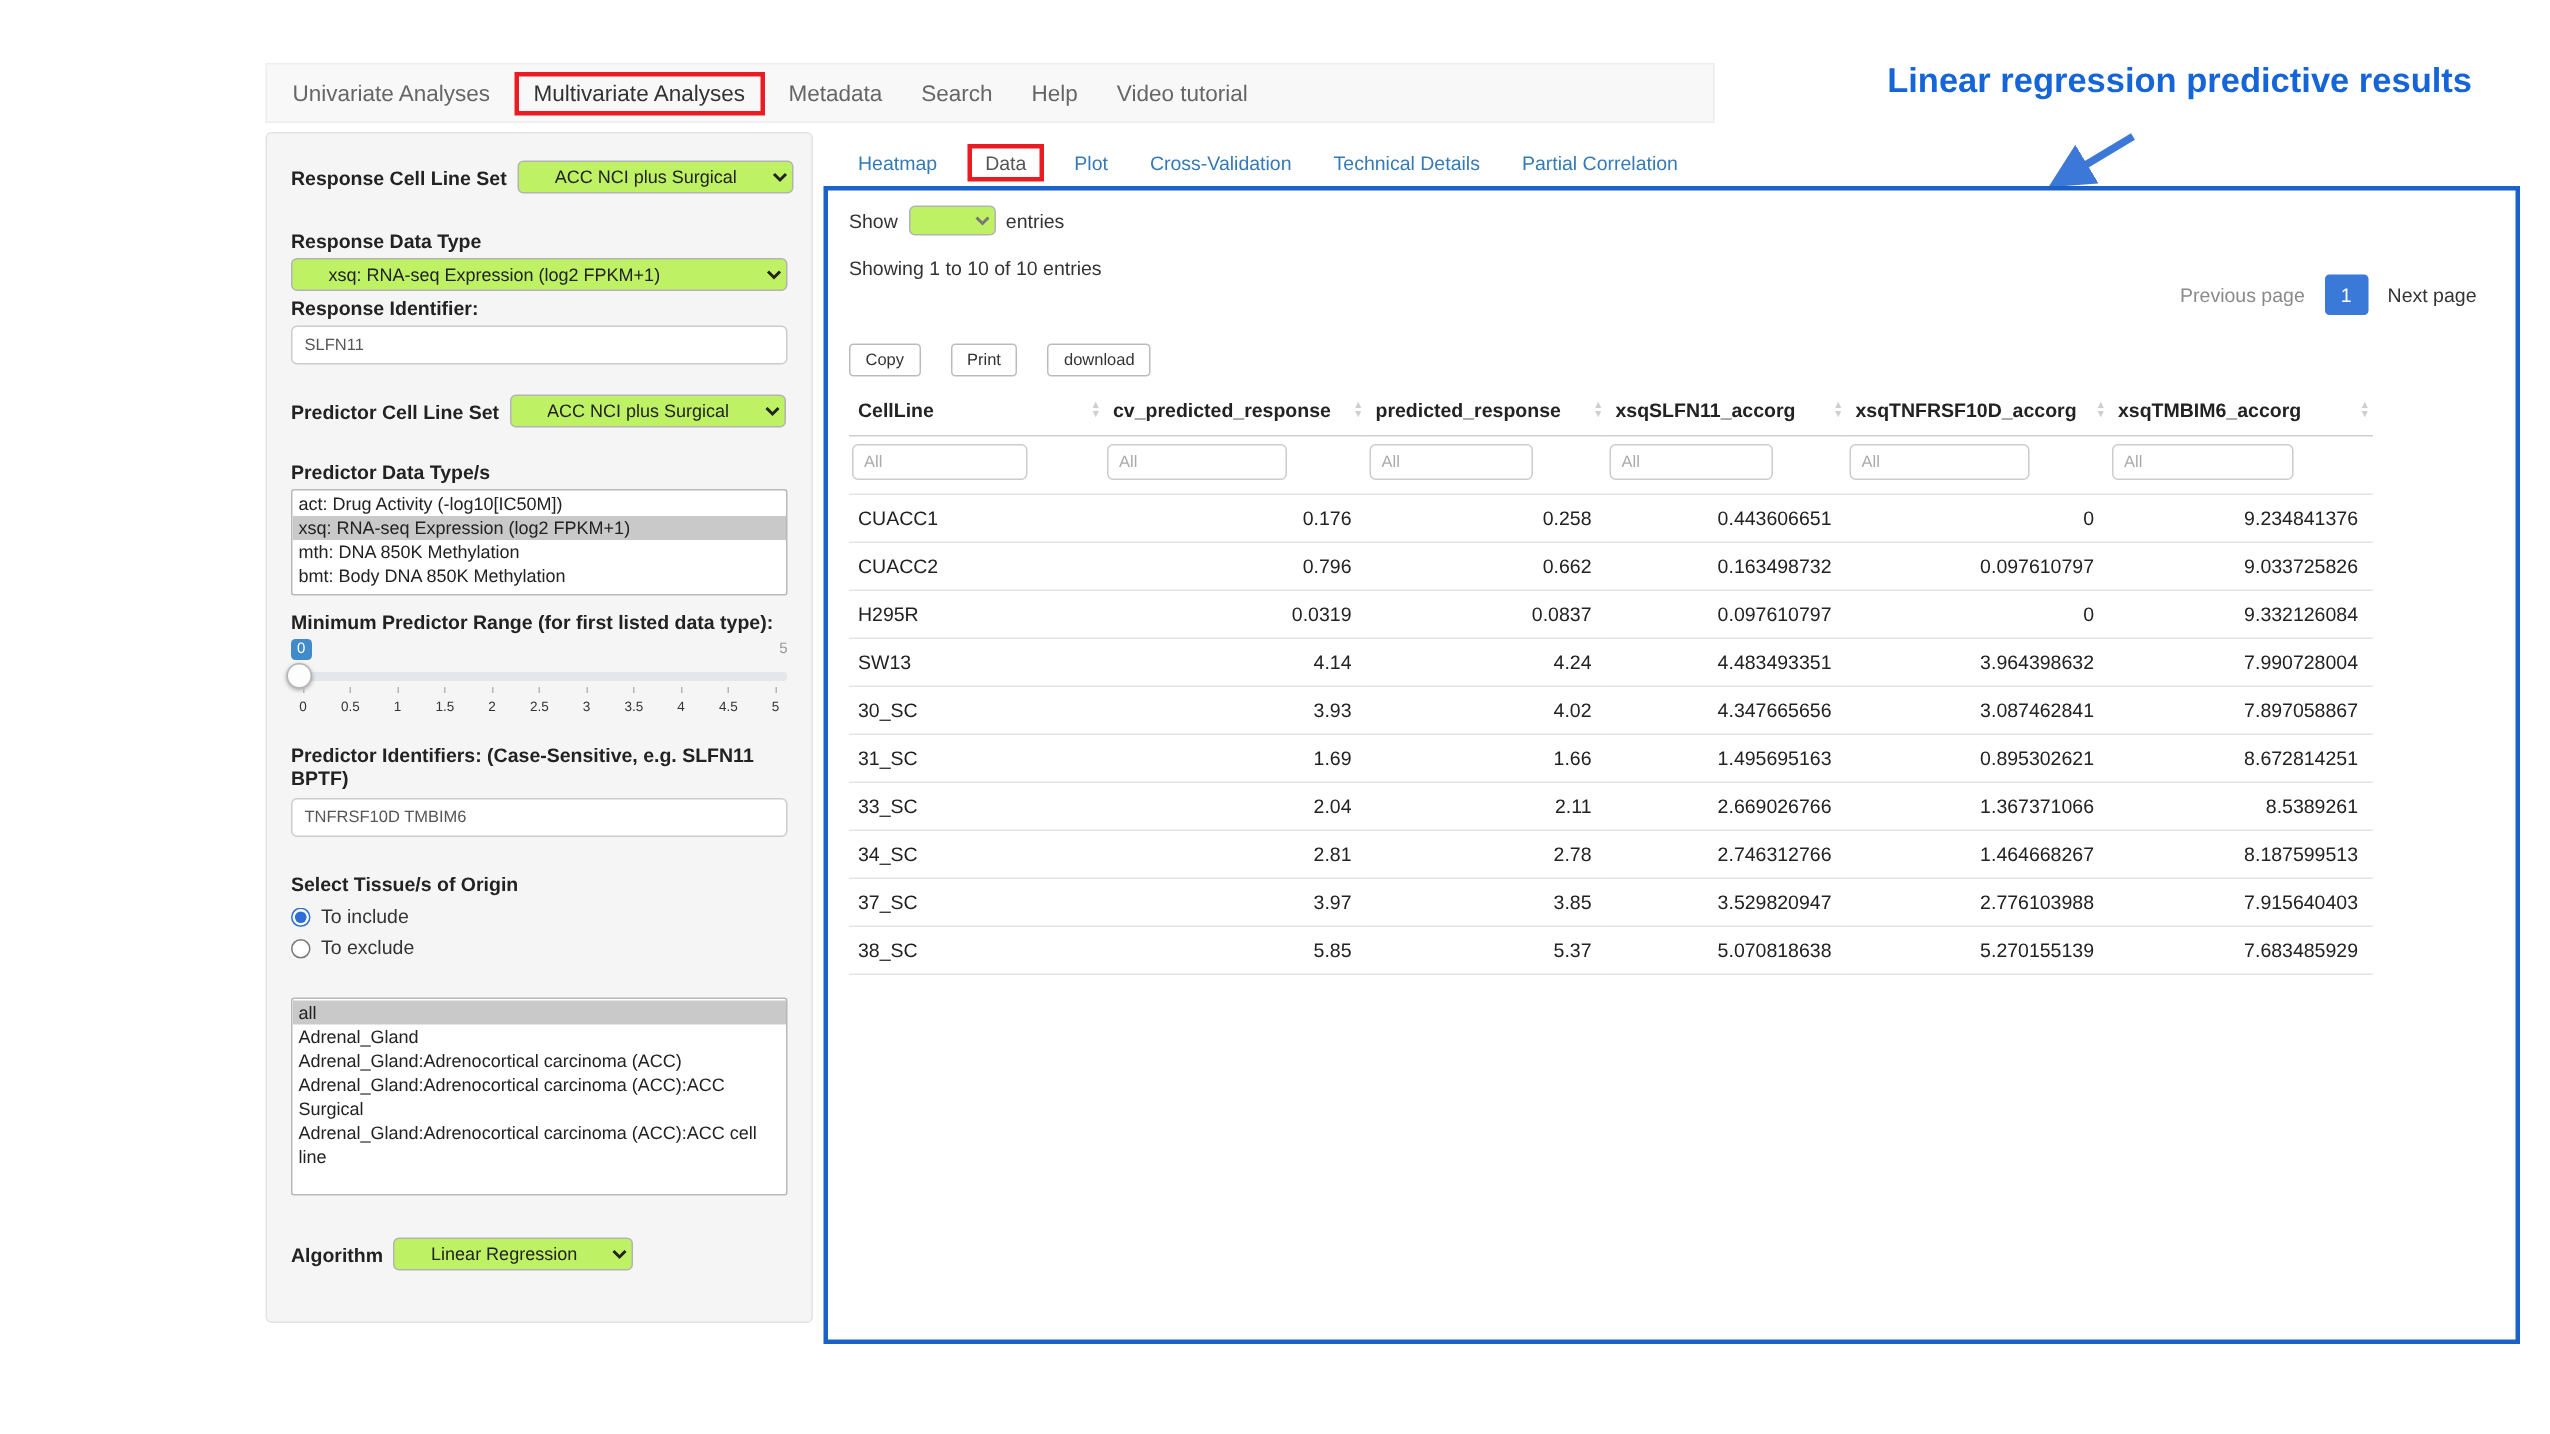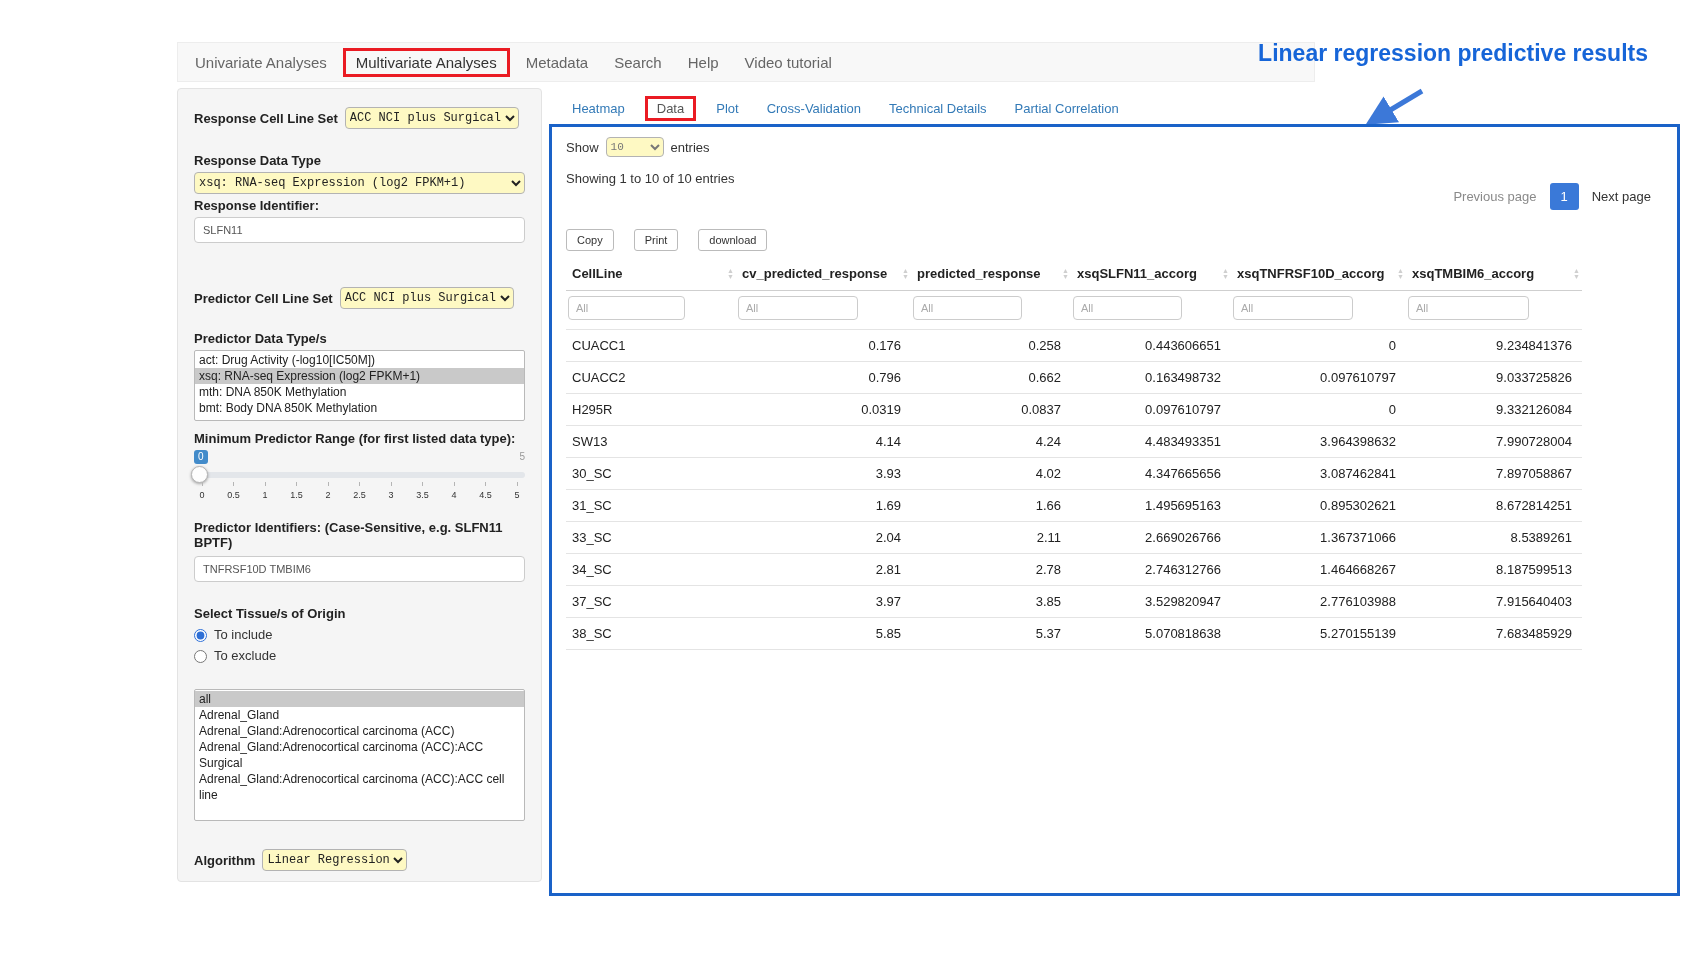--- a/index.html
+++ b/index.html
@@ -1,50 +1,50 @@
 <!DOCTYPE html>
 <html style="--annotation-blue: #1665d8; --highlight-red: #ea1b23; --panel-border-blue: #1a62c8; --link-blue: #337ab7; --pagination-active-blue: #3a79d8; --selected-option-gray: #c9c9c9; --slider-chip-blue: #428bca;"><head>
 <meta charset="utf-8">
 <style>
   *{box-sizing:border-box;margin:0;padding:0}
   html,body{background:#fff}
   body{font-family:"Liberation Sans",sans-serif;color:#333}
   .page{position:relative;width:1700px;height:956px;background:#fff;overflow:hidden}
 
   
-  .navbar{position:absolute;left:177px;top:42px;width:1138px;height:40px;background:#f8f8f8;
+  .navbar{position:absolute;left:177px;top:42px;width:966px;height:40px;background:#f8f8f8;
           border:1px solid #ededed;display:flex;align-items:center;padding:0 4px}
   .nav-item{font-size:15px;color:#666;padding:6px 13px;text-decoration:none;cursor:pointer;white-space:nowrap}
   .nav-item.red-box{border:3px solid var(--highlight-red,#ea1b23);padding:3px 10px;color:#333;margin:0 3px}
 
   
   .annotation{position:absolute;left:1178px;top:40px;width:470px;font-size:23px;font-weight:bold;
               color:var(--annotation-blue,#1665d8);text-align:right}
   .arrow-svg{position:absolute;left:1358px;top:86px;width:72px;height:44px}
 
   
   .sidebar{position:absolute;left:177px;top:88px;width:365px;height:794px;background:#f5f5f5;
            border:1px solid #e3e3e3;border-radius:4px;padding:16px;font-size:13px;overflow:hidden}
   .lbl{font-weight:bold;color:#222}
   .inline-row{display:flex;align-items:center;gap:7px;white-space:nowrap}
-  select{font-family:Liberation Mono, monospace;font-size:12px;background:#fef9c3;border:1px solid #b3b3b3;
-         border-radius:4px;padding:2px 0;color:#222}
+  select{font-family:Liberation Sans, sans-serif;font-size:12px;background:#bef264;border:1px solid #b3b3b3;
+         border-radius:4px;padding:2px 20px;color:#222}
   .w100{width:100%}
   .text-input{width:100%;font-family:"Liberation Sans",sans-serif;font-size:11px;padding:6px 8px;
               border:1px solid #ccc;border-radius:4px;color:#555;background:#fff}
   .listbox{background:#fff;border:1px solid #b9b9b9;border-radius:2px;font-size:12px;line-height:16px;
            overflow-y:auto;padding:1px 0}
   .listbox .opt{padding:0 4px;cursor:pointer;color:#222}
   .listbox .opt.selected{background:var(--selected-option-gray,#c9c9c9)}
   .lb1{height:71px}
   .lb2{height:132px}
 
   .mt2{margin-top:2px}.mt4{margin-top:4px}.mt6{margin-top:6px}.mt10{margin-top:10px}
   .mt22{margin-top:22px}.mt24{margin-top:24px}.mt26{margin-top:26px}.mt28{margin-top:28px}
-  .mt34{margin-top:24px}.mt44{margin-top:44px}
+  .mt34{margin-top:24px}.mt44{margin-top:20px}
 
   
   .slider{position:relative;height:60px;margin-top:4px}
   .slider .chip{position:absolute;left:0;top:0;background:var(--slider-chip-blue,#428bca);color:#fff;
                 font-size:10px;line-height:14px;padding:0 4px;border-radius:3px}
   .slider .maxlbl{position:absolute;right:0;top:0;color:#999;font-size:10px;line-height:14px}
   .slider .track{position:absolute;left:0;right:0;top:22px;height:6px;background:#e3e6ea;border-radius:4px}
   .slider .handle{position:absolute;left:-3px;top:16px;width:17px;height:17px;border-radius:50%;
                   background:#fdfdfd;border:1px solid #b5b5b5;box-shadow:0 1px 3px rgba(0,0,0,.35)}
   .ticks{position:absolute;left:2px;right:2px;top:32px;display:flex;justify-content:space-between}

